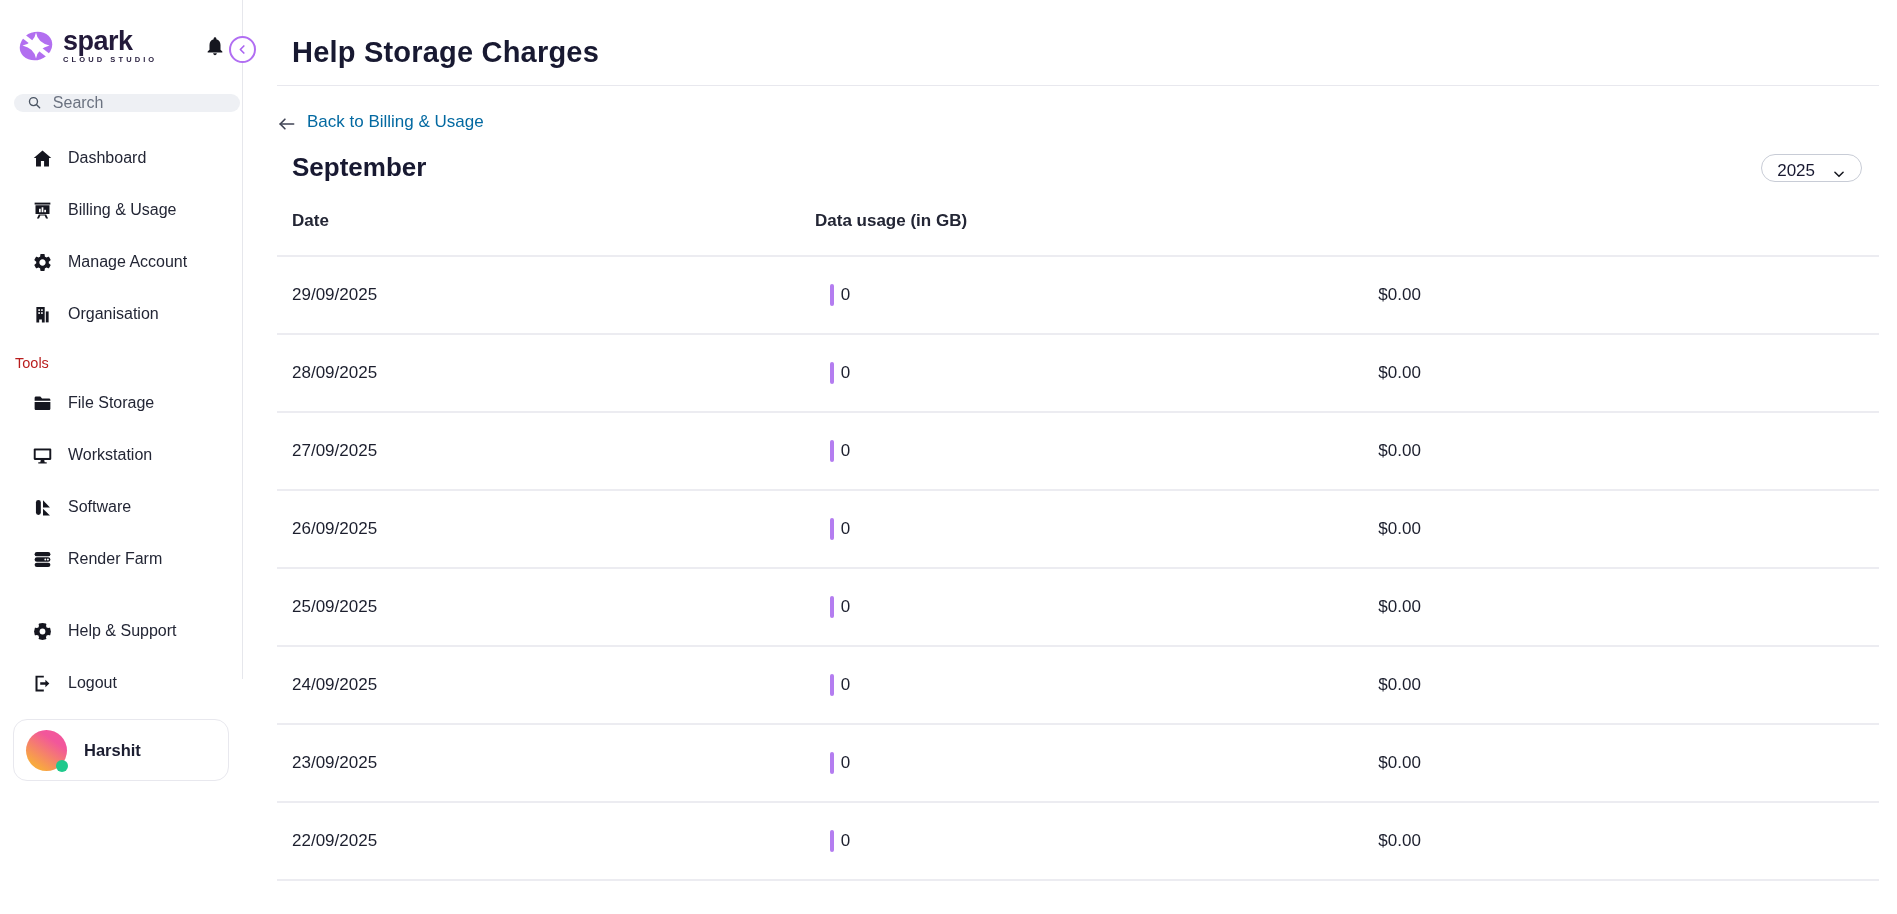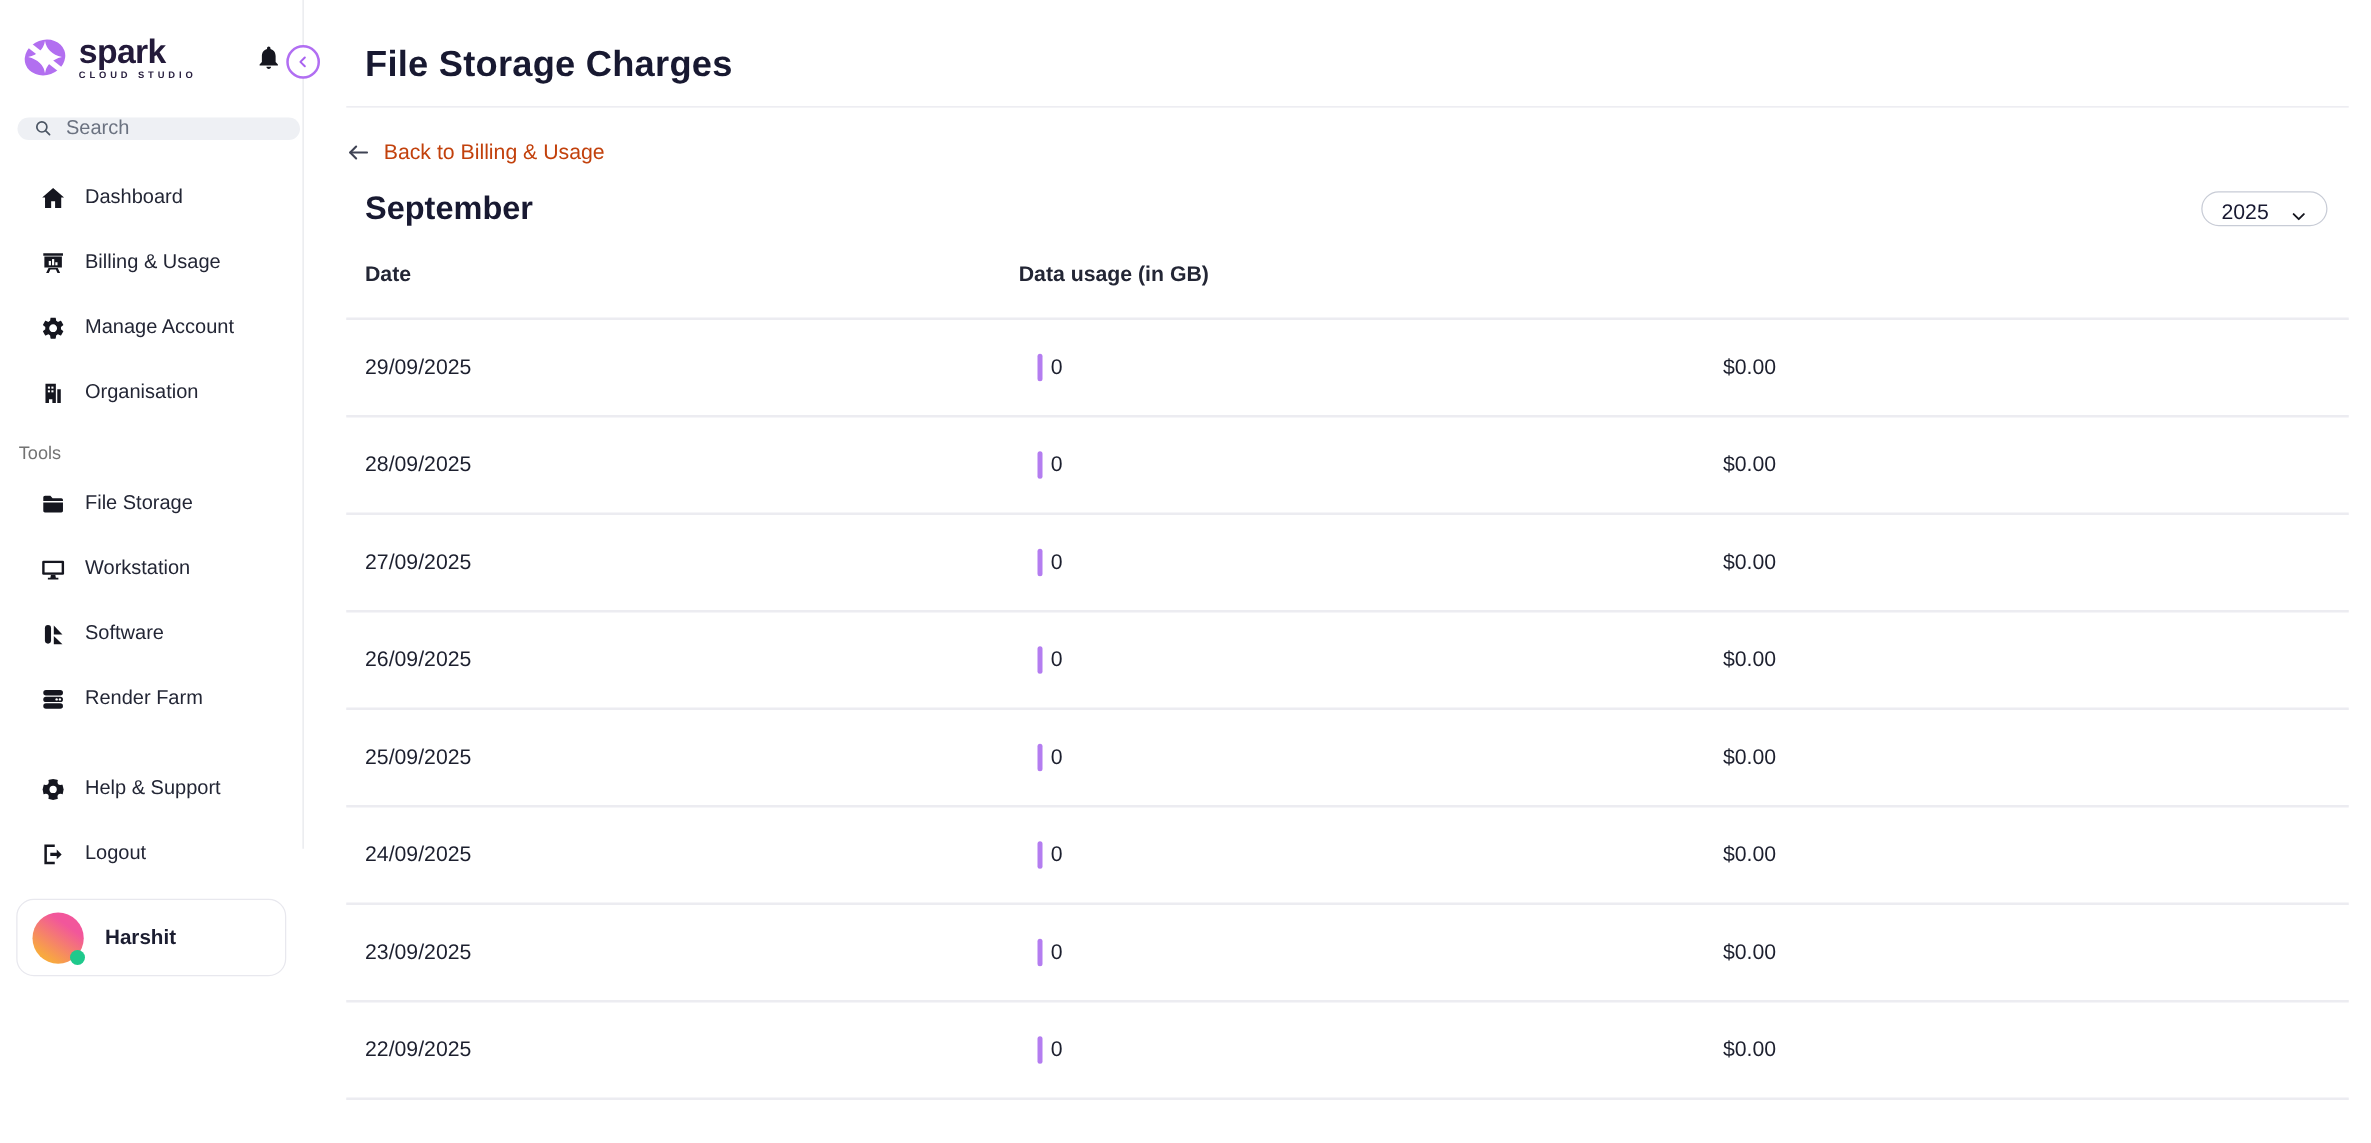--- a/index.html
+++ b/index.html
@@ -58,21 +58,21 @@
   .nav { margin-top: 20px; }
   .nav-item {
     height: 52px; display: flex; align-items: center; gap: 15px;
     padding: 0 16px 0 32px; cursor: pointer;
   }
   .nav-label { font-size: 16px; color: #232635; }
   .icon-20 { width: 21px; height: 21px; flex: 0 0 auto; display: flex; }
 
   .tools-label {
     margin: 15px 0 2px 15px;
-    font-size: 14.5px; color: #737373;
+    font-size: 14.5px; color: #b91c1c;
   }
   .sidebar-spacer { flex: 1; }
 
   .user-card {
     margin: 10px 13px 13px 13px;
     border: 1px solid #e8e8ee; border-radius: 14px;
     padding: 10px 12px; height: 62px;
     display: flex; align-items: center; gap: 17px;
     cursor: pointer; background: #fff;
   }
@@ -91,22 +91,22 @@
   
   .main { flex: 1; padding: 0 18px 0 34px; }
   .page-title {
     margin: 36px 0 0 15px;
     font-size: 29px; font-weight: 700; color: #181931;
     letter-spacing: 0.2px;
   }
   .title-divider { border: none; border-top: 1px solid #e8e8ee; margin-top: 16px; }
 
   .back-row {
-    margin-top: 26px; display: inline-flex; align-items: center; gap: 11px;
-    color: #c2410c; font-size: 17px; cursor: pointer;
+    margin-top: 26px; display: inline-flex; align-items: flex-end; gap: 11px;
+    color: #0369a1; font-size: 17px; cursor: pointer;
   }
 
   .month-row {
     margin-top: 16px; padding-left: 15px;
     display: flex; align-items: center; justify-content: space-between;
   }
   .month-heading { font-size: 26px; font-weight: 700; color: #181931; }
   .year-btn {
     margin-right: 17px;
     height: 28px; padding: 0 15px;
@@ -300,21 +300,21 @@
       <div class="avatar"></div>
       <div class="status-dot"></div>
     </div>
     <span class="user-name">Harshit</span>
   </div>
 
 </aside>
 
 <main class="main">
 
-  <h1 class="page-title">File Storage Charges</h1>
+  <h1 class="page-title">Help Storage Charges</h1>
   <hr class="title-divider">
 
   <div class="back-row">
     <svg width="19" height="16" viewBox="0 0 24 20">
       <line x1="4" y1="10" x2="21" y2="10" stroke="#3f4354" stroke-width="2.1" stroke-linecap="round"></line>
       <polyline points="10,4 4,10 10,16" fill="none" stroke="#3f4354" stroke-width="2.1" stroke-linecap="round" stroke-linejoin="round"></polyline>
     </svg>
     <span>Back to Billing &amp; Usage</span>
   </div>
 

